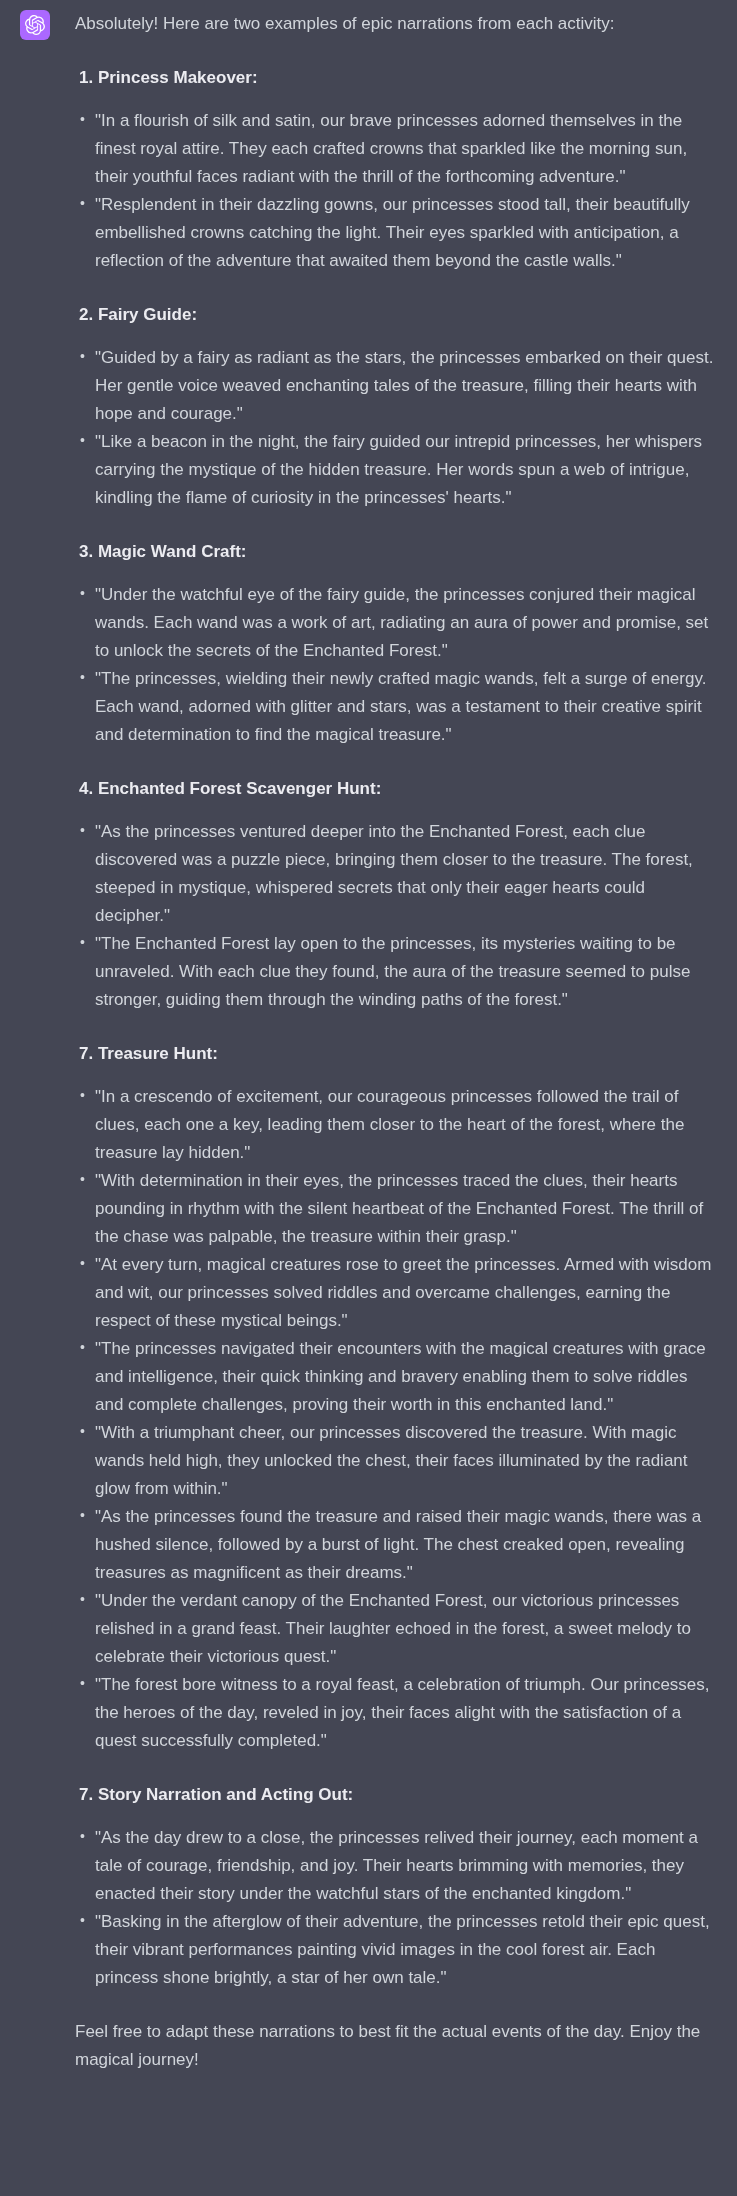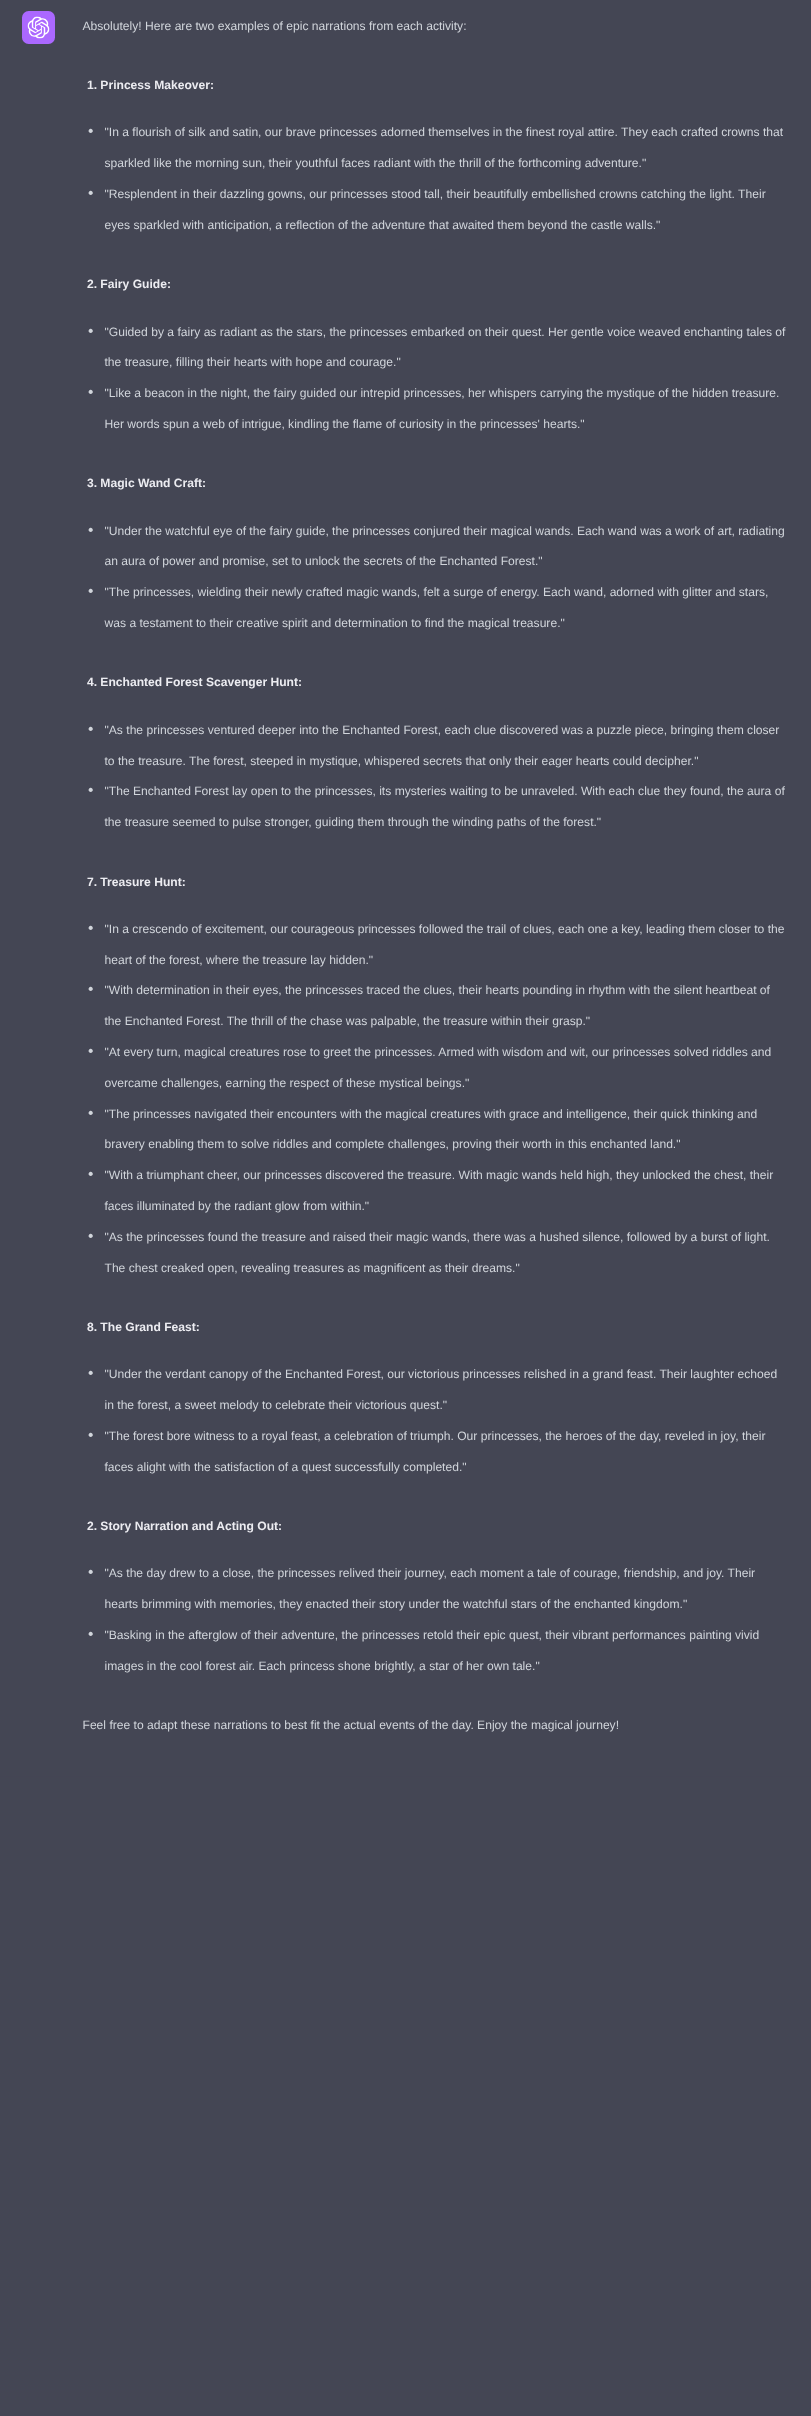--- a/index.html
+++ b/index.html
@@ -25,21 +25,21 @@
     display: flex;
     align-items: center;
     justify-content: center;
     margin-right: 25px;
   }
   .avatar svg { width: 20px; height: 20px; display: block; }
   .prose {
     flex: 1 1 auto;
     min-width: 0;
     max-width: 640px;
-    font-size: 11px;
+    font-size: 17px;
     line-height: 28px;
     color: #d1d5db;
   }
   .intro-paragraph { margin: 0 0 20px 0; }
   .section-heading {
     margin: 26px 0 15px 4px;
     font-weight: 700;
     color: #ececf1;
   }
   .bullet-list {
@@ -96,26 +96,25 @@
           <li class="bullet-item">"With determination in their eyes, the princesses traced the clues, their hearts pounding in rhythm with the silent heartbeat of the Enchanted Forest. The thrill of the chase was palpable, the treasure within their grasp."</li>
         </ul>
         <ul class="bullet-list">
           <li class="bullet-item">"At every turn, magical creatures rose to greet the princesses. Armed with wisdom and wit, our princesses solved riddles and overcame challenges, earning the respect of these mystical beings."</li>
           <li class="bullet-item">"The princesses navigated their encounters with the magical creatures with grace and intelligence, their quick thinking and bravery enabling them to solve riddles and complete challenges, proving their worth in this enchanted land."</li>
         </ul>
         <ul class="bullet-list">
           <li class="bullet-item">"With a triumphant cheer, our princesses discovered the treasure. With magic wands held high, they unlocked the chest, their faces illuminated by the radiant glow from within."</li>
           <li class="bullet-item">"As the princesses found the treasure and raised their magic wands, there was a hushed silence, followed by a burst of light. The chest creaked open, revealing treasures as magnificent as their dreams."</li>
         </ul>
-        <p class="section-heading">8. The Grand Feast:</p>
         <ul class="bullet-list">
           <li class="bullet-item">"Under the verdant canopy of the Enchanted Forest, our victorious princesses relished in a grand feast. Their laughter echoed in the forest, a sweet melody to celebrate their victorious quest."</li>
           <li class="bullet-item">"The forest bore witness to a royal feast, a celebration of triumph. Our princesses, the heroes of the day, reveled in joy, their faces alight with the satisfaction of a quest successfully completed."</li>
         </ul>
-        <p class="section-heading">2. Story Narration and Acting Out:</p>
+        <p class="section-heading">7. Story Narration and Acting Out:</p>
         <ul class="bullet-list">
           <li class="bullet-item">"As the day drew to a close, the princesses relived their journey, each moment a tale of courage, friendship, and joy. Their hearts brimming with memories, they enacted their story under the watchful stars of the enchanted kingdom."</li>
           <li class="bullet-item">"Basking in the afterglow of their adventure, the princesses retold their epic quest, their vibrant performances painting vivid images in the cool forest air. Each princess shone brightly, a star of her own tale."</li>
         </ul>
       </div>
     <p class="outro-paragraph">Feel free to adapt these narrations to best fit the actual events of the day. Enjoy the magical journey!</p>
   </div>
 </div>
 
 </body></html>

